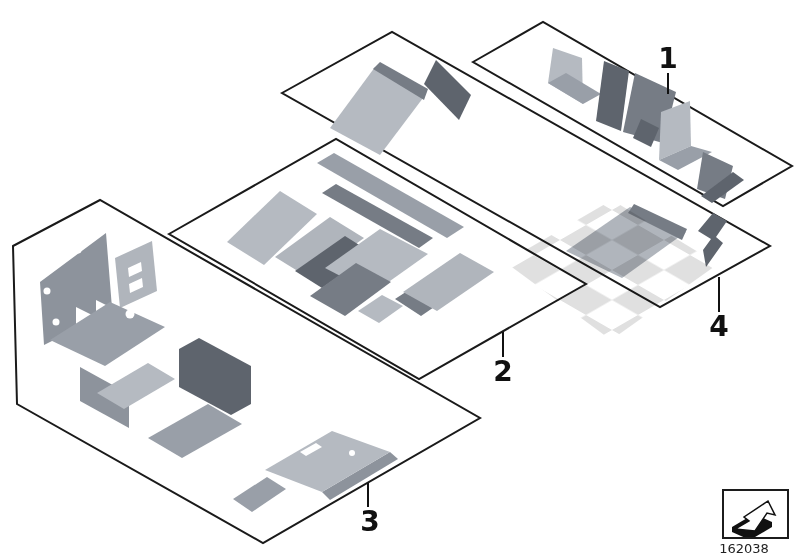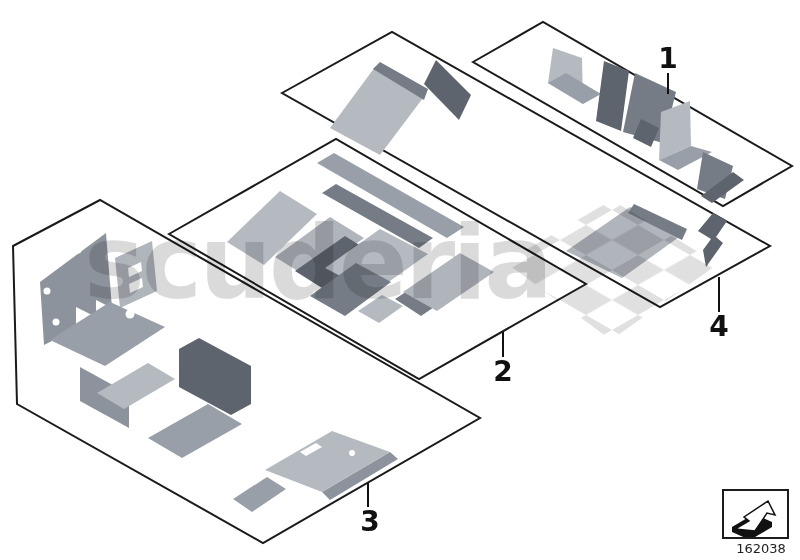--- a/index.html
+++ b/index.html
@@ -8,21 +8,21 @@
   #diagram-svg{position:absolute;left:0;top:0;}
   .callout{position:absolute;font-weight:bold;font-size:28px;color:#111;
            width:30px;text-align:center;line-height:1;cursor:pointer;}
   .wm-brand{position:absolute;left:84px;top:212px;font-size:102px;font-weight:bold;
             letter-spacing:-3px;color:#000;opacity:0.14;line-height:1;white-space:nowrap;
             pointer-events:none;}
   .wm-sub{position:absolute;left:80px;top:316px;font-size:27px;color:#000;opacity:0.14;
           letter-spacing:50px;line-height:1;white-space:nowrap;pointer-events:none;}
   #nav-box{position:absolute;left:722px;top:489px;width:67px;height:50px;
            border:2px solid #1c1c1c;background:#fff;box-sizing:border-box;}
-  #part-number{position:absolute;left:721px;top:541px;width:80px;text-align:center;
+  #part-number{position:absolute;left:704px;top:541px;width:80px;text-align:center;
                font-size:13px;color:#222;}
 </style>
 </head>
 <body>
 
 <div id="stage">
 
   <svg id="diagram-svg" width="800" height="560" viewBox="0 0 800 560">
     <defs>
       <pattern id="checker" width="2" height="2" patternUnits="userSpaceOnUse" patternTransform="matrix(26,-15,26,15,612,270)">
@@ -92,21 +92,20 @@
     </g>
 
     <line x1="668" y1="73" x2="668" y2="94" stroke="#111" stroke-width="2"></line>
     <line x1="503" y1="332" x2="503" y2="357" stroke="#111" stroke-width="2"></line>
     <line x1="368" y1="483" x2="368" y2="507" stroke="#111" stroke-width="2"></line>
     <line x1="719" y1="277" x2="719" y2="312" stroke="#111" stroke-width="2"></line>
 
     <polygon points="505,262 612,200 718,264 611,340" fill="url(#checker)" opacity="0.12"></polygon>
   </svg>
 
-  <div class="wm-brand">scuderia</div>
 
   <div class="callout" style="left:653px;top:45px;">1</div>
   <div class="callout" style="left:488px;top:358px;">2</div>
   <div class="callout" style="left:355px;top:508px;">3</div>
   <div class="callout" style="left:704px;top:313px;">4</div>
 
   <div id="nav-box">
     <svg width="63" height="46" viewBox="0 0 63 46">
       <path d="M8,36 L30,23 L48,31 L48,36 L26,49 L8,41 Z" fill="#111"></path>
       <polygon points="11,38 25,30 20,26 44,10 51,24 43,22 31,40" fill="#fff" stroke="#111" stroke-width="1.5"></polygon>

